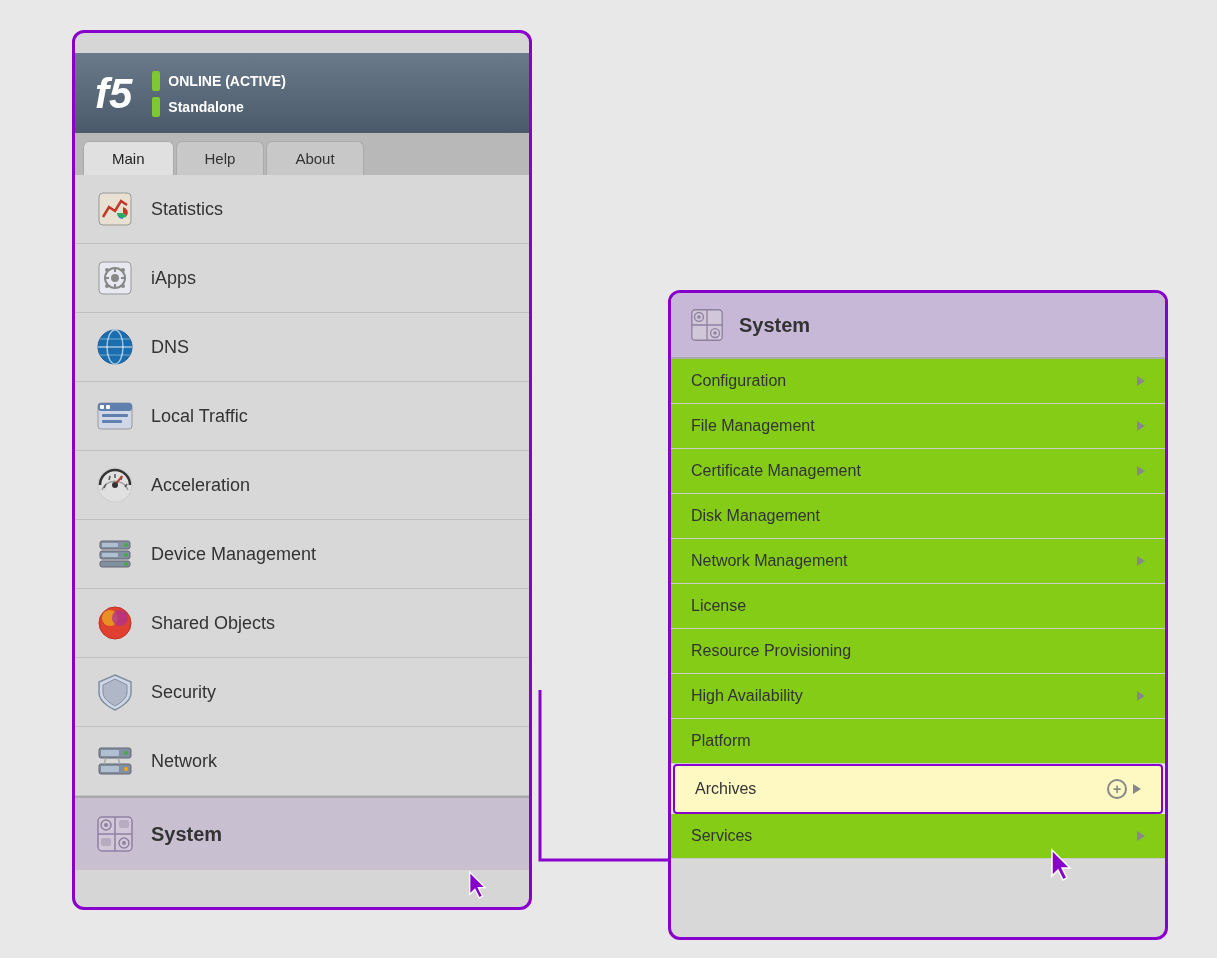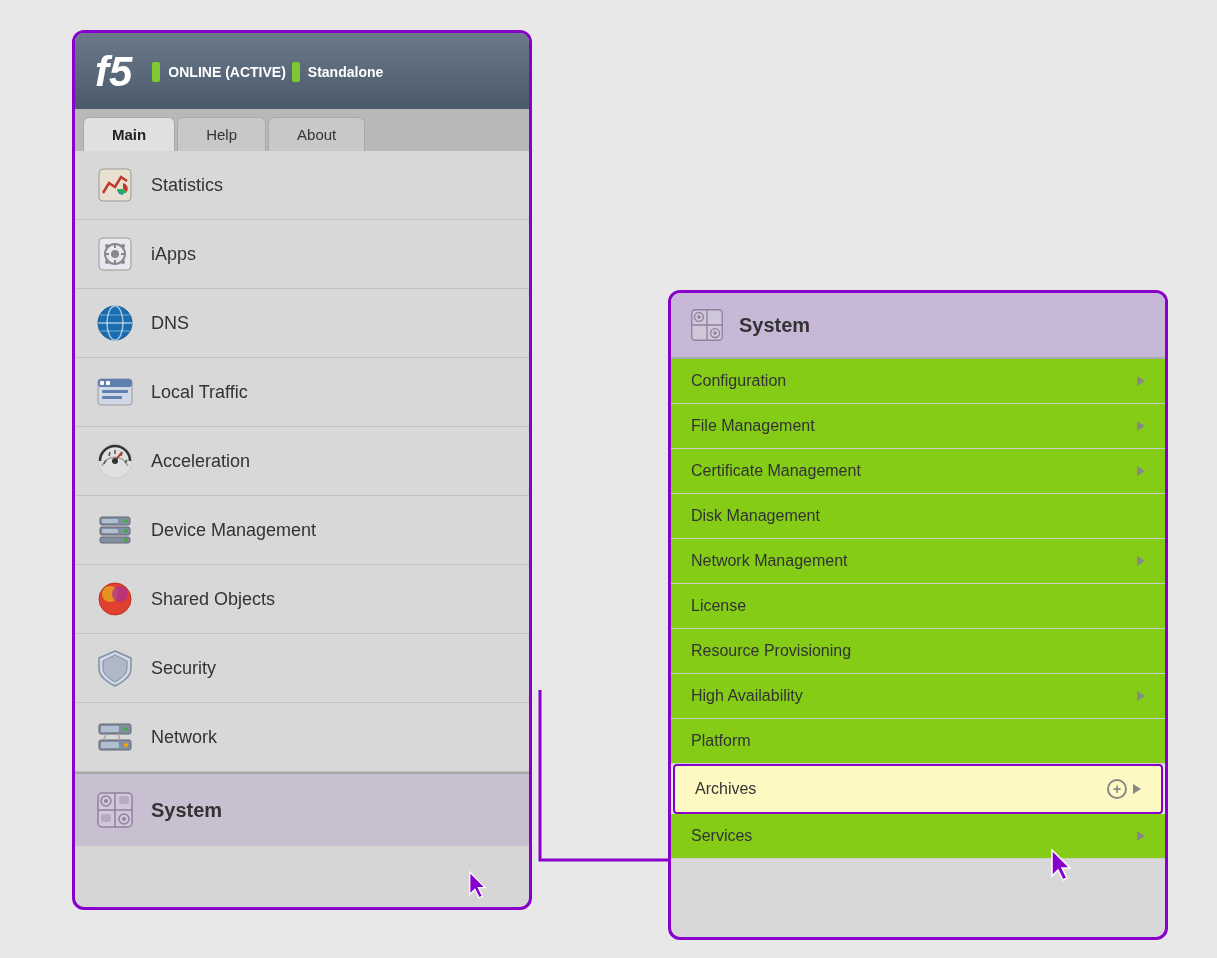--- a/index.html
+++ b/index.html
@@ -24,33 +24,34 @@
       background: #d6d6d6;
       overflow: hidden;
     }
 
     .panel-header {
       background: linear-gradient(180deg, #6a7a8a 0%, #4a5a6a 100%);
       padding: 18px 20px 16px 20px;
       display: flex;
       align-items: center;
       gap: 20px;
+      margin-top: 20px;
     }
 
     .f5-logo {
       color: white;
       font-size: 42px;
       font-weight: bold;
       font-style: italic;
       line-height: 1;
     }
 
     .status-block {
       display: flex;
-      flex-direction: row;
+      flex-direction: column;
       gap: 6px;
     }
 
     .status-line {
       display: flex;
       align-items: center;
       gap: 8px;
     }
 
     .status-dot {
@@ -80,21 +81,21 @@
       font-size: 15px;
       cursor: pointer;
       border: 1px solid #aaa;
       border-bottom: none;
       color: #333;
     }
 
     .tab.active {
       background: #e0e0e0;
       color: #222;
-      font-weight: bold;
+      font-weight: normal;
     }
 
     .nav-list {
       background: #d8d8d8;
       list-style: none;
     }
 
     .nav-item {
       display: flex;
       align-items: center;

